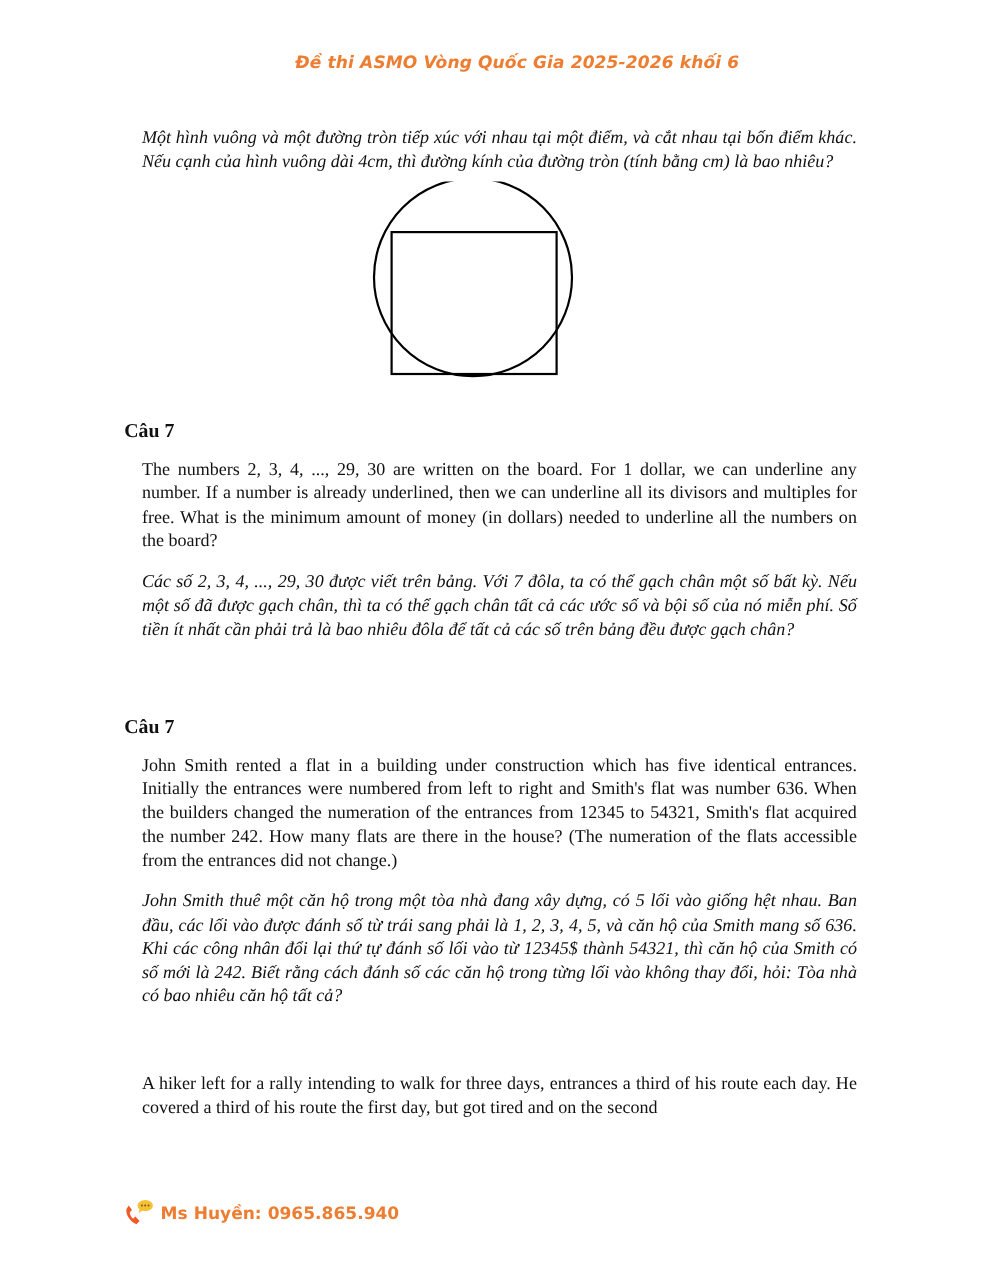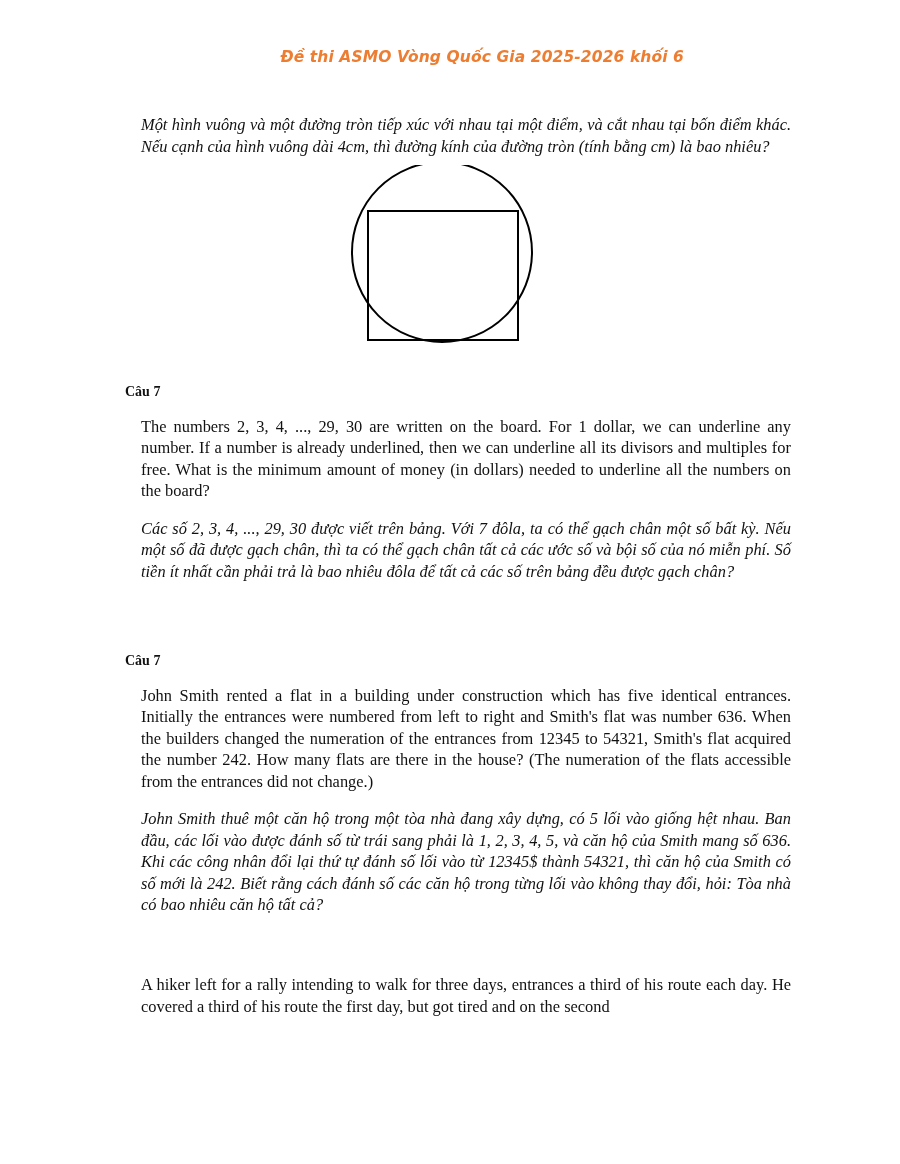--- a/index.html
+++ b/index.html
@@ -1,29 +1,29 @@
 <!DOCTYPE html>
 <html><head>
 <meta charset="utf-8">
 <style>
   html, body { margin: 0; padding: 0; background: #ffffff; }
   body { width: 900px; height: 1164px; position: relative; overflow: hidden; }
-  .page { position: absolute; left: 16px; top: 0; width: 776px; height: 1164px; background: #fff; }
+  .page { position: absolute; left: 4px; top: 0; width: 776px; height: 1164px; background: #fff; }
   .header-title {
     position: absolute; right: 108px; top: 48px;
     font-family: "DejaVu Sans", sans-serif; font-weight: bold; font-style: italic;
     font-size: 15.5px; color: #ed7d31; letter-spacing: 0.1px;
   }
   .content {
     position: absolute; left: 109px; width: 682px;
     font-family: "Liberation Serif", serif; font-size: 16.4px; line-height: 21.5px; color: #111;
   }
   .p { margin: 16px; text-align: justify; }
   .it { font-style: italic; }
-  .q-heading { font-weight: bold; font-size: 14px; margin: 0; font-family: Liberation Serif, serif; }
+  .q-heading { font-weight: bold; font-size: 18px; margin: 0; font-family: Liberation Serif, serif; }
   .figure { position: absolute; left: 330px; top: 165px; width: 200px; height: 182px; }
   .footer {
     position: absolute; left: 108px; top: 1090px; display: flex; align-items: center;
     font-family: "DejaVu Sans", sans-serif; font-weight: bold; font-size: 15.5px; color: #ed7d31;
   }
   .phone-icon { width: 32px; height: 26px; position: relative; margin-right: 2px; }
 </style>
 </head>
 <body>
 
@@ -49,14 +49,25 @@
   <div class="content" style="top:650px;">
     <p class="q-heading">Câu 7</p>
     <p class="p" style="margin-top:13px;">John Smith rented a flat in a building under construction which has five identical entrances. Initially the entrances were numbered from left to right and Smith's flat was number 636. When the builders changed the numeration of the entrances from 12345 to 54321, Smith's flat acquired the number 242. How many flats are there in the house? (The numeration of the flats accessible from the entrances did not change.)</p>
     <p class="p it" style="margin-top:14px;">John Smith thuê một căn hộ trong một tòa nhà đang xây dựng, có 5 lối vào giống hệt nhau. Ban đầu, các lối vào được đánh số từ trái sang phải là 1, 2, 3, 4, 5, và căn hộ của Smith mang số 636. Khi các công nhân đổi lại thứ tự đánh số lối vào từ 12345$ thành 54321, thì căn hộ của Smith có số mới là 242. Biết rằng cách đánh số các căn hộ trong từng lối vào không thay đổi, hỏi: Tòa nhà có bao nhiêu căn hộ tất cả?</p>
   </div>
 
   <div class="content" style="top:961px;">
     <p class="p" style="margin-top:13px;">A hiker left for a rally intending to walk for three days, entrances a third of his route each day. He covered a third of his route the first day, but got tired and on the second</p>
   </div>
 
+  <div class="footer">
+    <svg class="phone-icon" viewBox="0 0 32 26">
+      <path d="M3 9 C2 14 6 20 12 23 L15 20 L11 16 L9 18 C7 16 6 14 6 12 L8 10 L5 6 Z" fill="#f05a28"></path>
+      <ellipse cx="20" cy="6" rx="7" ry="5" fill="#f5c033"></ellipse>
+      <path d="M15 9 L14 13 L18 10 Z" fill="#f5c033"></path>
+      <circle cx="17" cy="6" r="0.9" fill="#7a5a10"></circle>
+      <circle cx="20" cy="6" r="0.9" fill="#7a5a10"></circle>
+      <circle cx="23" cy="6" r="0.9" fill="#7a5a10"></circle>
+    </svg>
+    <span>Ms Huyền: 0965.865.940</span>
+  </div>
 
 </div>
 
 </body></html>

